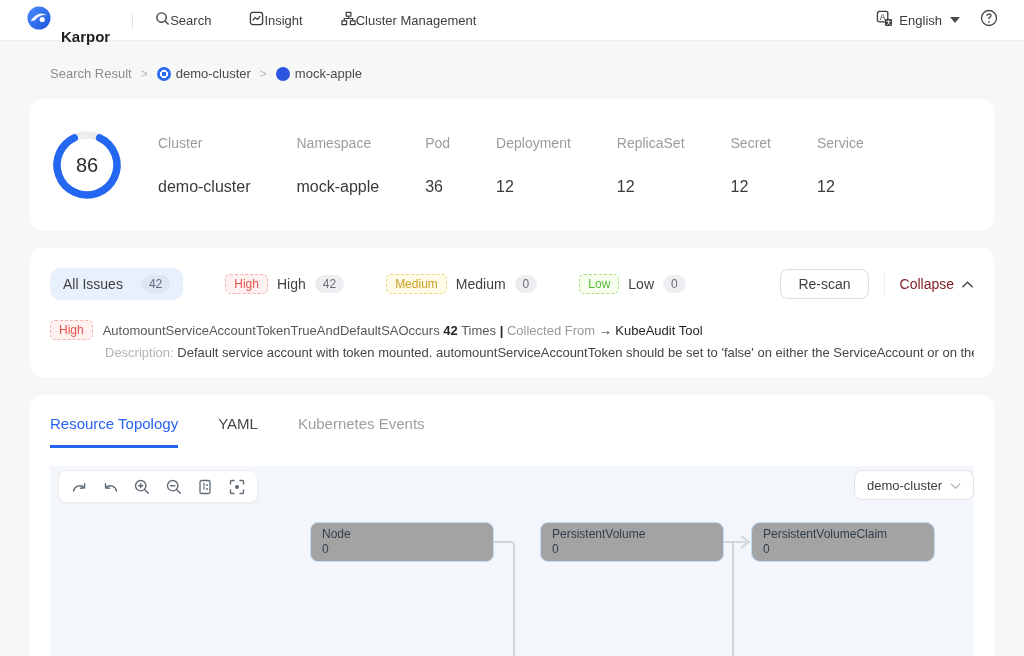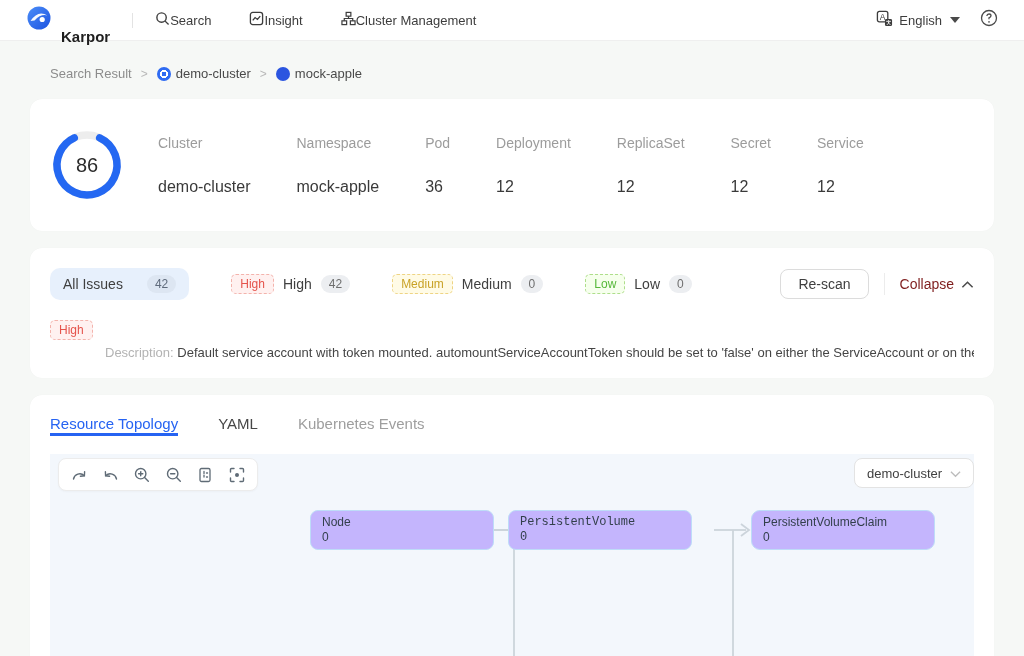--- a/index.html
+++ b/index.html
@@ -37,21 +37,21 @@
   .ring-wrap { position:relative; width:74px; height:74px; }
   .ring-score { position:absolute; inset:0; display:flex; align-items:center; justify-content:center;
     font-size:20px; color:#2c2c2c; }
   .stats { display:flex; gap:46px; margin-left:34px; }
   .stat-label { font-size:14px; color:#9c9c9c; margin-bottom:27px; }
   .stat-value { font-size:16px; color:#3a3a3a; }
 
   
   .issues-card { padding:20px 20px 18px; margin-bottom:17px; }
   .filter-row { display:flex; align-items:center; }
-  .chip { display:flex; align-items:center; gap:24px; background:#e7f0fc; border-radius:10px;
+  .chip { display:flex; align-items:center; gap:18px; background:#e7f0fc; border-radius:10px;
     padding:7px 13px; font-size:14px; color:#3f3f3f; cursor:pointer; }
   .pill { background:#eceef1; color:#6e6e6e; font-size:12px; line-height:18px; padding:0 8px;
     border-radius:9px; }
   .chip .pill { background:#dde6f2; color:#5f6b7c; }
   .sev-group { display:flex; align-items:center; gap:9px; margin-left:42px; cursor:pointer; }
   .sev-group .lbl { font-size:14px; color:#3f3f3f; }
   .tag { font-size:12px; line-height:18px; padding:0 8px; border-radius:5px; border:1px dashed; }
   .tag.high   { color:#e5534b; background:#fff1f0; border-color:#f3b3ac; }
   .tag.medium { color:#c9a227; background:#fffbe6; border-color:#eed484; }
   .tag.low    { color:#56b83a; background:#f6ffed; border-color:#aede8b; }
@@ -68,33 +68,33 @@
   .tool { color:#262626; }
   .issue-desc { margin:5px 0 0 55px; font-size:13px; white-space:nowrap; overflow:hidden; }
   .desc-label { color:#b3b3b3; }
   .desc-text { color:#454545; }
   .issues-footer { margin-top:22px; }
   .check-link { font-size:14px; font-weight:bold; color:#2663f2; cursor:pointer; display:inline-block; }
 
   
   .topo-card { padding-top:20px; height:300px; }
   .tabs { display:flex; gap:40px; padding:0 20px; }
-  .tab { font-size:15px; padding-bottom:1px; cursor:pointer; color:#474747; }
+  .tab { font-size:15px; padding-bottom:13px; cursor:pointer; color:#474747; }
   .tab.active { color:#2663f2; border-bottom:3px solid #2663f2; }
   .tab.muted { color:#9e9e9e; }
   .canvas { position:relative; margin:18px 20px 0; height:230px; background:#f3f7fc; }
   .gtoolbar { position:absolute; left:8px; top:4px; width:200px; height:33px; background:#fff;
     border:1px solid #ececec; border-radius:8px; display:flex; align-items:center;
     justify-content:space-between; padding:0 11px; box-shadow:0 1px 2px rgba(0,0,0,.03); }
   .tool-btn { width:18px; height:18px; display:flex; align-items:center; justify-content:center; cursor:pointer; }
   .gselect { position:absolute; right:0; top:4px; width:120px; height:30px; background:#fff;
     border:1px solid #e3e3e3; border-radius:8px; display:flex; align-items:center;
     justify-content:center; gap:8px; font-size:13px; color:#3f3f3f; cursor:pointer; }
   .edges { position:absolute; inset:0; }
-  .gnode { position:absolute; width:184px; height:40px; background:#c4b5fd; border:1px solid #bedcf8;
+  .gnode { position:absolute; width:184px; height:40px; background:#a3a3a3; border:1px solid #bedcf8;
     border-radius:8px; padding:4px 11px; cursor:pointer; }
   .gnode .n-name { font-size:12px; color:#323f4b; }
   .gnode .n-count { font-size:12px; color:#323f4b; margin-top:1px; }
 </style>
 </head>
 <body>
 
 <div class="nav">
   <div class="brand">
     <span>
@@ -251,20 +251,29 @@
           <svg width="13" height="9" viewBox="0 0 14 9" fill="none" stroke="#4a4a4a" stroke-width="1.6">
             <polyline points="1.5,7.5 7,2 12.5,7.5"></polyline>
           </svg>
         </span>
       </div>
     </div>
   </div>
 
   <div class="issue-row">
     <span class="tag high">High</span>
+    <span>
+      <span class="issue-title">AutomountServiceAccountTokenTrueAndDefaultSA</span><span class="issue-title">Occurs</span>
+      <span class="strong">42</span>
+      <span class="issue-title">Times</span>
+      <span class="strong">|</span>
+      <span class="dim">Collected From</span>
+      <span class="tool">→</span>
+      <span class="tool">KubeAudit Tool</span>
+    </span>
   </div>
   <div class="issue-desc">
     <span class="desc-label">Description:</span>
     <span class="desc-text">Default service account with token mounted. automountServiceAccountToken should be set to 'false' on either the ServiceAccount or on the PodSpec ...</span>
   </div>
 
 </div>
 
 <div class="card topo-card">
   <div class="tabs">
@@ -334,21 +343,21 @@
         <svg width="11" height="8" viewBox="0 0 12 8" fill="none" stroke="#bcbcbc" stroke-width="1.4">
           <polyline points="1,1.5 6,6.5 11,1.5"></polyline>
         </svg>
       </span>
     </div>
 
     <div class="gnode" style="left:260px; top:56px;">
       <div class="n-name">Node</div>
       <div class="n-count">0</div>
     </div>
-    <div class="gnode" style="left:458px; top:56px;font-family:Liberation Mono, monospace;">
+    <div class="gnode" style="left:490px; top:56px;">
       <div class="n-name">PersistentVolume</div>
       <div class="n-count">0</div>
     </div>
     <div class="gnode" style="left:701px; top:56px;border-radius:9px;">
       <div class="n-name">PersistentVolumeClaim</div>
       <div class="n-count">0</div>
     </div>
   </div>
 </div>
 

